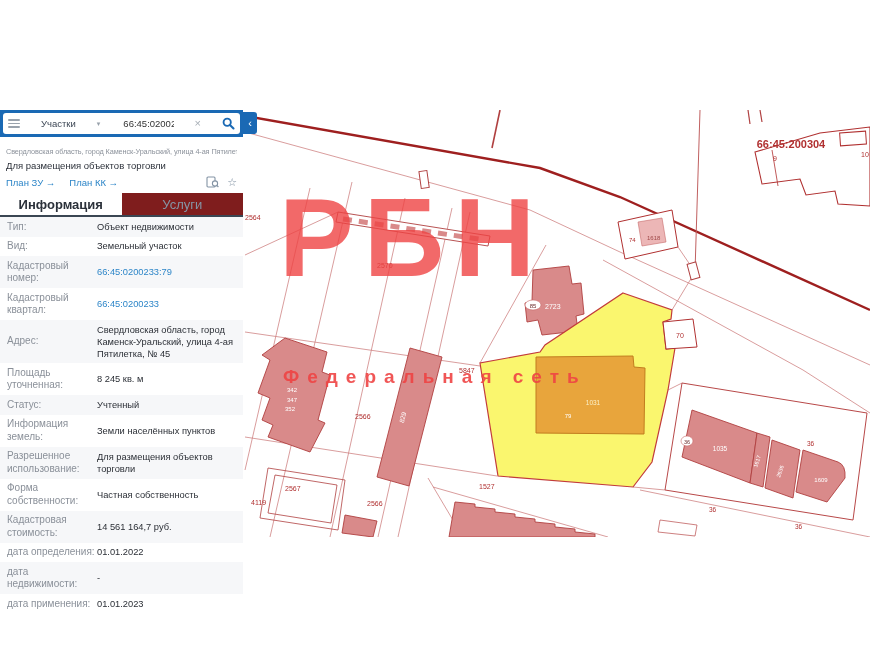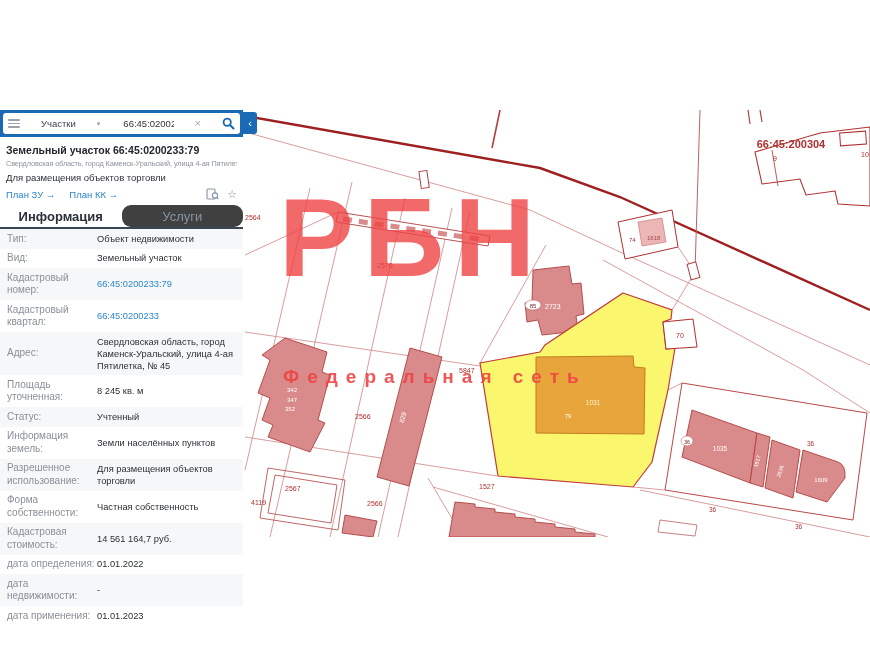--- a/index.html
+++ b/index.html
@@ -25,21 +25,21 @@
   .r-title{font-size:10.5px;font-weight:bold;color:#22272e;white-space:nowrap;overflow:hidden;}
   .r-addr{font-size:7.3px;color:#8d939c;margin-top:3px;white-space:nowrap;overflow:hidden;letter-spacing:-0.1px;}
   .r-usage{font-size:9.5px;color:#2c313a;margin-top:4px;}
   .r-links{display:flex;align-items:center;margin-top:5px;padding-bottom:2px;}
   .r-link{font-size:9.5px;color:#2e86c8;margin-right:14px;cursor:pointer;}
   .r-icons{margin-left:auto;display:flex;align-items:center;gap:8px;}
   .star{font-size:11px;color:#8494a5;cursor:pointer;line-height:1;}
   .tabs{display:flex;height:22px;border-bottom:2px solid #3a4653;}
   .tab{flex:1;display:flex;align-items:center;justify-content:center;font-size:13px;cursor:pointer;}
   .tab.active{background:#fff;color:#2b313a;font-weight:bold;}
-  .tab.idle{background:#404040;color:#8595a5;border-radius:9px;}
+  .tab.idle{background:#7f1d1d;color:#8595a5;}
   .details{font-size:9.5px;}
   .drow{display:flex;padding:3.5px 0;align-items:center;}
   .drow:nth-child(odd){background:#f6f7f9;}
   .dlab{width:90px;padding-left:7px;font-size:10px;color:#8a9099;line-height:1.25;flex-shrink:0;}
   .dval{flex:1;padding-right:5px;font-size:9.3px;color:#2b2f36;line-height:1.3;}
   .dval.link{color:#2e86c8;cursor:pointer;}
   
   .map{position:absolute;left:243px;top:0;width:627px;height:427px;background:#fff;overflow:hidden;}
   .map svg{display:block;}
   .wm-title{position:absolute;left:36px;top:72px;font-size:112px;font-weight:bold;letter-spacing:10px;
@@ -68,21 +68,20 @@
         <span class="clear">×</span>
         <svg class="mag" viewBox="0 0 14 14">
           <circle cx="5.6" cy="5.6" r="3.9" fill="none" stroke="#1a69b4" stroke-width="2"></circle>
           <line x1="8.6" y1="8.6" x2="12.4" y2="12.4" stroke="#1a69b4" stroke-width="2.2" stroke-linecap="round"></line>
         </svg>
       </div>
       <div class="collapse-tab">‹</div>
     </div>
 
     <div class="result-card">
-      <div class="r-title">Земельный участок 66:45:0200233:79</div>
       <div class="r-addr">Свердловская область, город Каменск-Уральский, улица 4-ая Пятилетка, № 45</div>
       <div class="r-usage">Для размещения объектов торговли</div>
       <div class="r-links">
         <span class="r-link">План ЗУ →</span>
         <span class="r-link">План КК →</span>
         <span class="r-icons">
           <svg width="13" height="12" viewBox="0 0 13 12">
             <rect x="1" y="1" width="8" height="10" rx="1" fill="none" stroke="#8494a5" stroke-width="1.1"></rect>
             <circle cx="9" cy="7.5" r="2.6" fill="#fff" stroke="#8494a5" stroke-width="1.1"></circle>
             <line x1="10.9" y1="9.5" x2="12.4" y2="11" stroke="#8494a5" stroke-width="1.2"></line>

